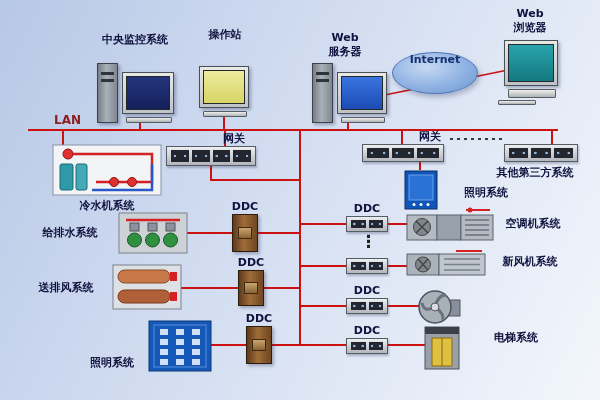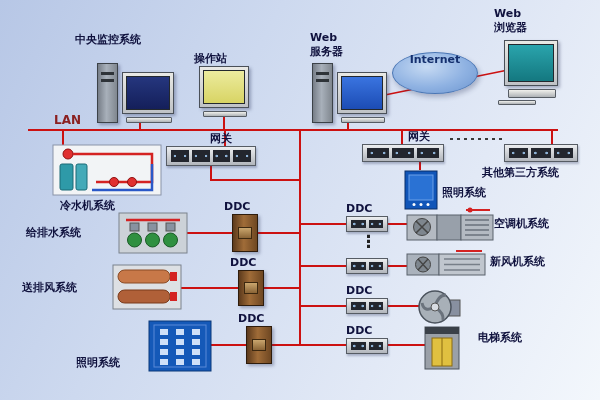--- a/index.html
+++ b/index.html
@@ -5,21 +5,21 @@
   *{margin:0;padding:0;box-sizing:border-box;}
   html,body{width:600px;height:400px;}
   .stage{position:relative;width:600px;height:400px;overflow:hidden;
     font-family:"DejaVu Sans",sans-serif;
     background:linear-gradient(118deg,#b7c7e6 0%,#cdd9ef 35%,#e2e9f6 70%,#f3f7fc 100%);}
   .wires{position:absolute;left:0;top:0;width:600px;height:400px;}
   .bus{fill:none;stroke:var(--bus-red,#cc1111);stroke-width:2;}
   .thin{stroke-width:1.6;}
   .dotted{fill:none;stroke:#3a3a3a;stroke-width:2;stroke-dasharray:3 4;}
   .lbl{position:absolute;font-size:11px;font-weight:bold;color:var(--label-navy,#10123e);
-    line-height:1.25;white-space:nowrap;}
+    text-align:center;line-height:1.25;white-space:nowrap;}
   .lbl.lan{color:var(--lan-label-red,#8b2020);font-size:12px;text-align:left;}
   .tower{position:absolute;border:1px solid #3c4248;
     background:linear-gradient(#2e3338,#2e3338) 3px 8px/13px 3px no-repeat,
                linear-gradient(#2e3338,#2e3338) 3px 15px/13px 3px no-repeat,
                linear-gradient(90deg,#777e88,#a8b0ba 45%,#80878f);
     box-shadow:2px 2px 3px rgba(40,50,90,.35);}
   .monitor{position:absolute;background:linear-gradient(#e9e9e5,#bfc2c6);
     border:1px solid #4a5058;padding:3px;box-shadow:2px 2px 3px rgba(40,50,90,.35);}
   .screen{width:100%;height:100%;border:1px solid #23282e;}
   .scr-navy{background:linear-gradient(#25367e,#141f5a);}
@@ -68,21 +68,21 @@
     <path class="bus" d="M300,224 H410"></path>
     <path class="bus" d="M300,266 H410"></path>
     <path class="bus" d="M300,306 H421"></path>
     <path class="bus" d="M300,345 H430"></path>
     <path class="dotted" d="M450,139 H502"></path>
   </svg>
 
   <div class="lbl" style="left:75px;top:33px;width:120px;">
     <div>中央监控系统</div>
   </div>
-  <div class="lbl" style="left:194px;top:52px;width:62px;">操作站</div>
+  <div class="lbl" style="left:194px;top:28px;width:62px;">操作站</div>
   <div class="lbl" style="left:310px;top:31px;width:70px;">
     <div>Web</div>
     <div>服务器</div>
   </div>
   <div class="lbl" style="left:494px;top:7px;width:72px;">
     <div>Web</div>
     <div>浏览器</div>
   </div>
 
   <div class="tower" style="left:97px;top:63px;width:21px;height:60px;"></div>

